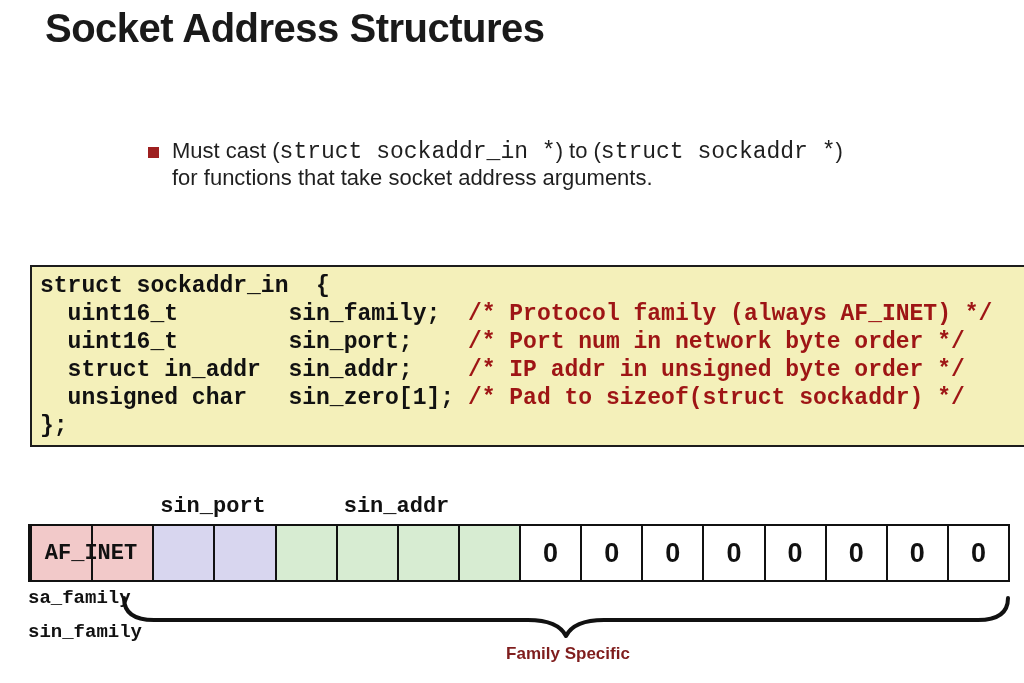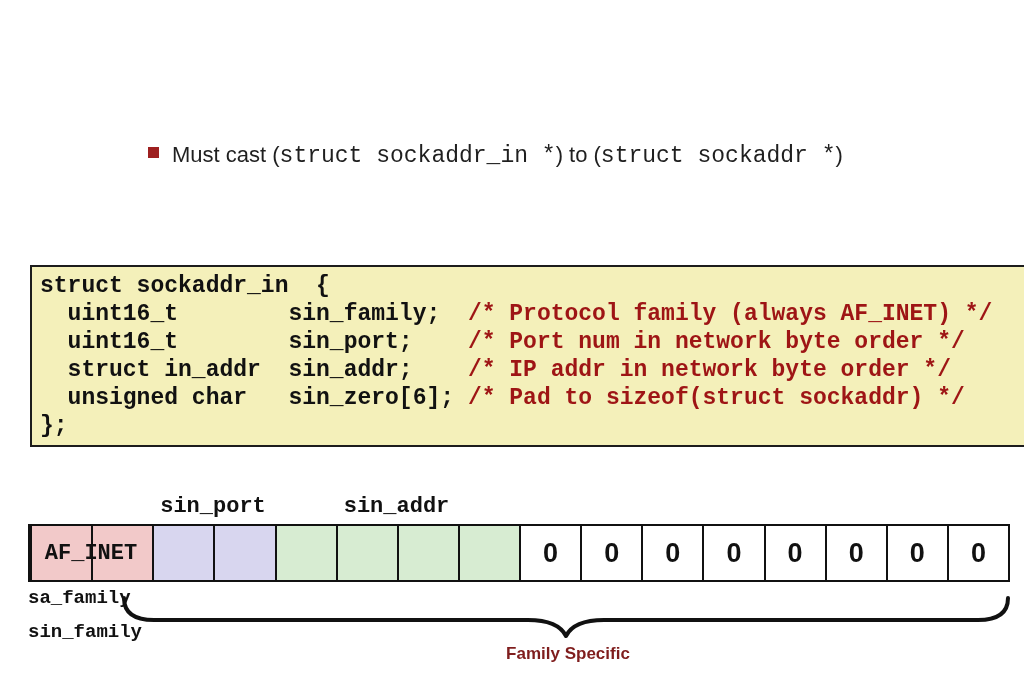--- a/index.html
+++ b/index.html
@@ -10,21 +10,21 @@
          letter-spacing:-0.5px;color:#1a1a1a;}
 
   
   .bullet-row{position:absolute;left:50px;top:94px;display:flex;align-items:flex-start;}
   .ring{width:12px;height:12px;border:4px solid #b02121;border-radius:50%;margin-top:7px;}
   .bullet-text{margin-left:15px;font-size:25px;font-weight:bold;color:#1f1f1f;}
 
   
   .sub-row{position:absolute;left:148px;top:138px;width:860px;display:flex;align-items:flex-start;}
   .sq{width:11px;height:11px;background:#9e2020;margin-top:9px;flex:none;}
-  .sub-text{margin-left:13px;font-size:22px;line-height:34px;color:#1f1f1f;}
+  .sub-text{margin-left:13px;font-size:22px;line-height:26px;color:#1f1f1f;}
   .mono-inline{font-family:"Liberation Mono","DejaVu Sans Mono",monospace;font-size:23px;}
 
   
   .codebox{position:absolute;left:30px;top:265px;width:986px;height:173px;
            background:#f4f0ba;border:2px solid #1c1c1c;padding:5px 0 0 8px;
            font-family:"Liberation Mono","DejaVu Sans Mono",monospace;
            font-size:23px;font-weight:bold;line-height:28px;overflow:hidden;}
   .codeline{white-space:pre;color:#111;}
   .comment{color:#9e1515;}
 
@@ -57,35 +57,37 @@
 
   .brace{position:absolute;left:120px;top:596px;}
   .fam-spec{position:absolute;left:468px;top:644px;width:200px;text-align:center;
             font-size:17px;font-weight:bold;color:#7f1d1d;}
 </style>
 </head>
 <body>
 
 <div class="slide">
 
+  <div class="title">Socket Address Structures</div>
 
 
   <div class="sub-row">
     <div class="sq"></div>
     <div class="sub-text">
       <span>Must cast (</span><span class="mono-inline">struct sockaddr_in *</span><span>) to (</span><span class="mono-inline">struct sockaddr *</span><span>)</span><br>
+      <span>for functions that take socket address arguments.</span>
     </div>
   </div>
 
   <div class="codebox">
     <div class="codeline"><span>struct sockaddr_in  {</span><span class="comment"></span></div>
     <div class="codeline"><span>  uint16_t        sin_family;  </span><span class="comment">/* Protocol family (always AF_INET) */</span></div>
     <div class="codeline"><span>  uint16_t        sin_port;    </span><span class="comment">/* Port num in network byte order */</span></div>
-    <div class="codeline"><span>  struct in_addr  sin_addr;    </span><span class="comment">/* IP addr in network byte order */</span></div>
-    <div class="codeline"><span>  unsigned char   sin_zero[6]; </span><span class="comment">/* Pad to sizeof(struct sockaddr) */</span></div>
+    <div class="codeline"><span>  struct in_addr  sin_addr;    </span><span class="comment">/* IP addr in unsigned byte order */</span></div>
+    <div class="codeline"><span>  unsigned char   sin_zero[1]; </span><span class="comment">/* Pad to sizeof(struct sockaddr) */</span></div>
     <div class="codeline"><span>};</span><span class="comment"></span></div>
   </div>
 
   <div class="fld-label lab-addr">sin_addr</div>
   <div class="fld-label lab-port">sin_port</div>
 
   <div class="row">
     <div class="af-label">AF_INET</div>
     <div class="cell c-pink"></div>
     <div class="cell c-pink"></div>

